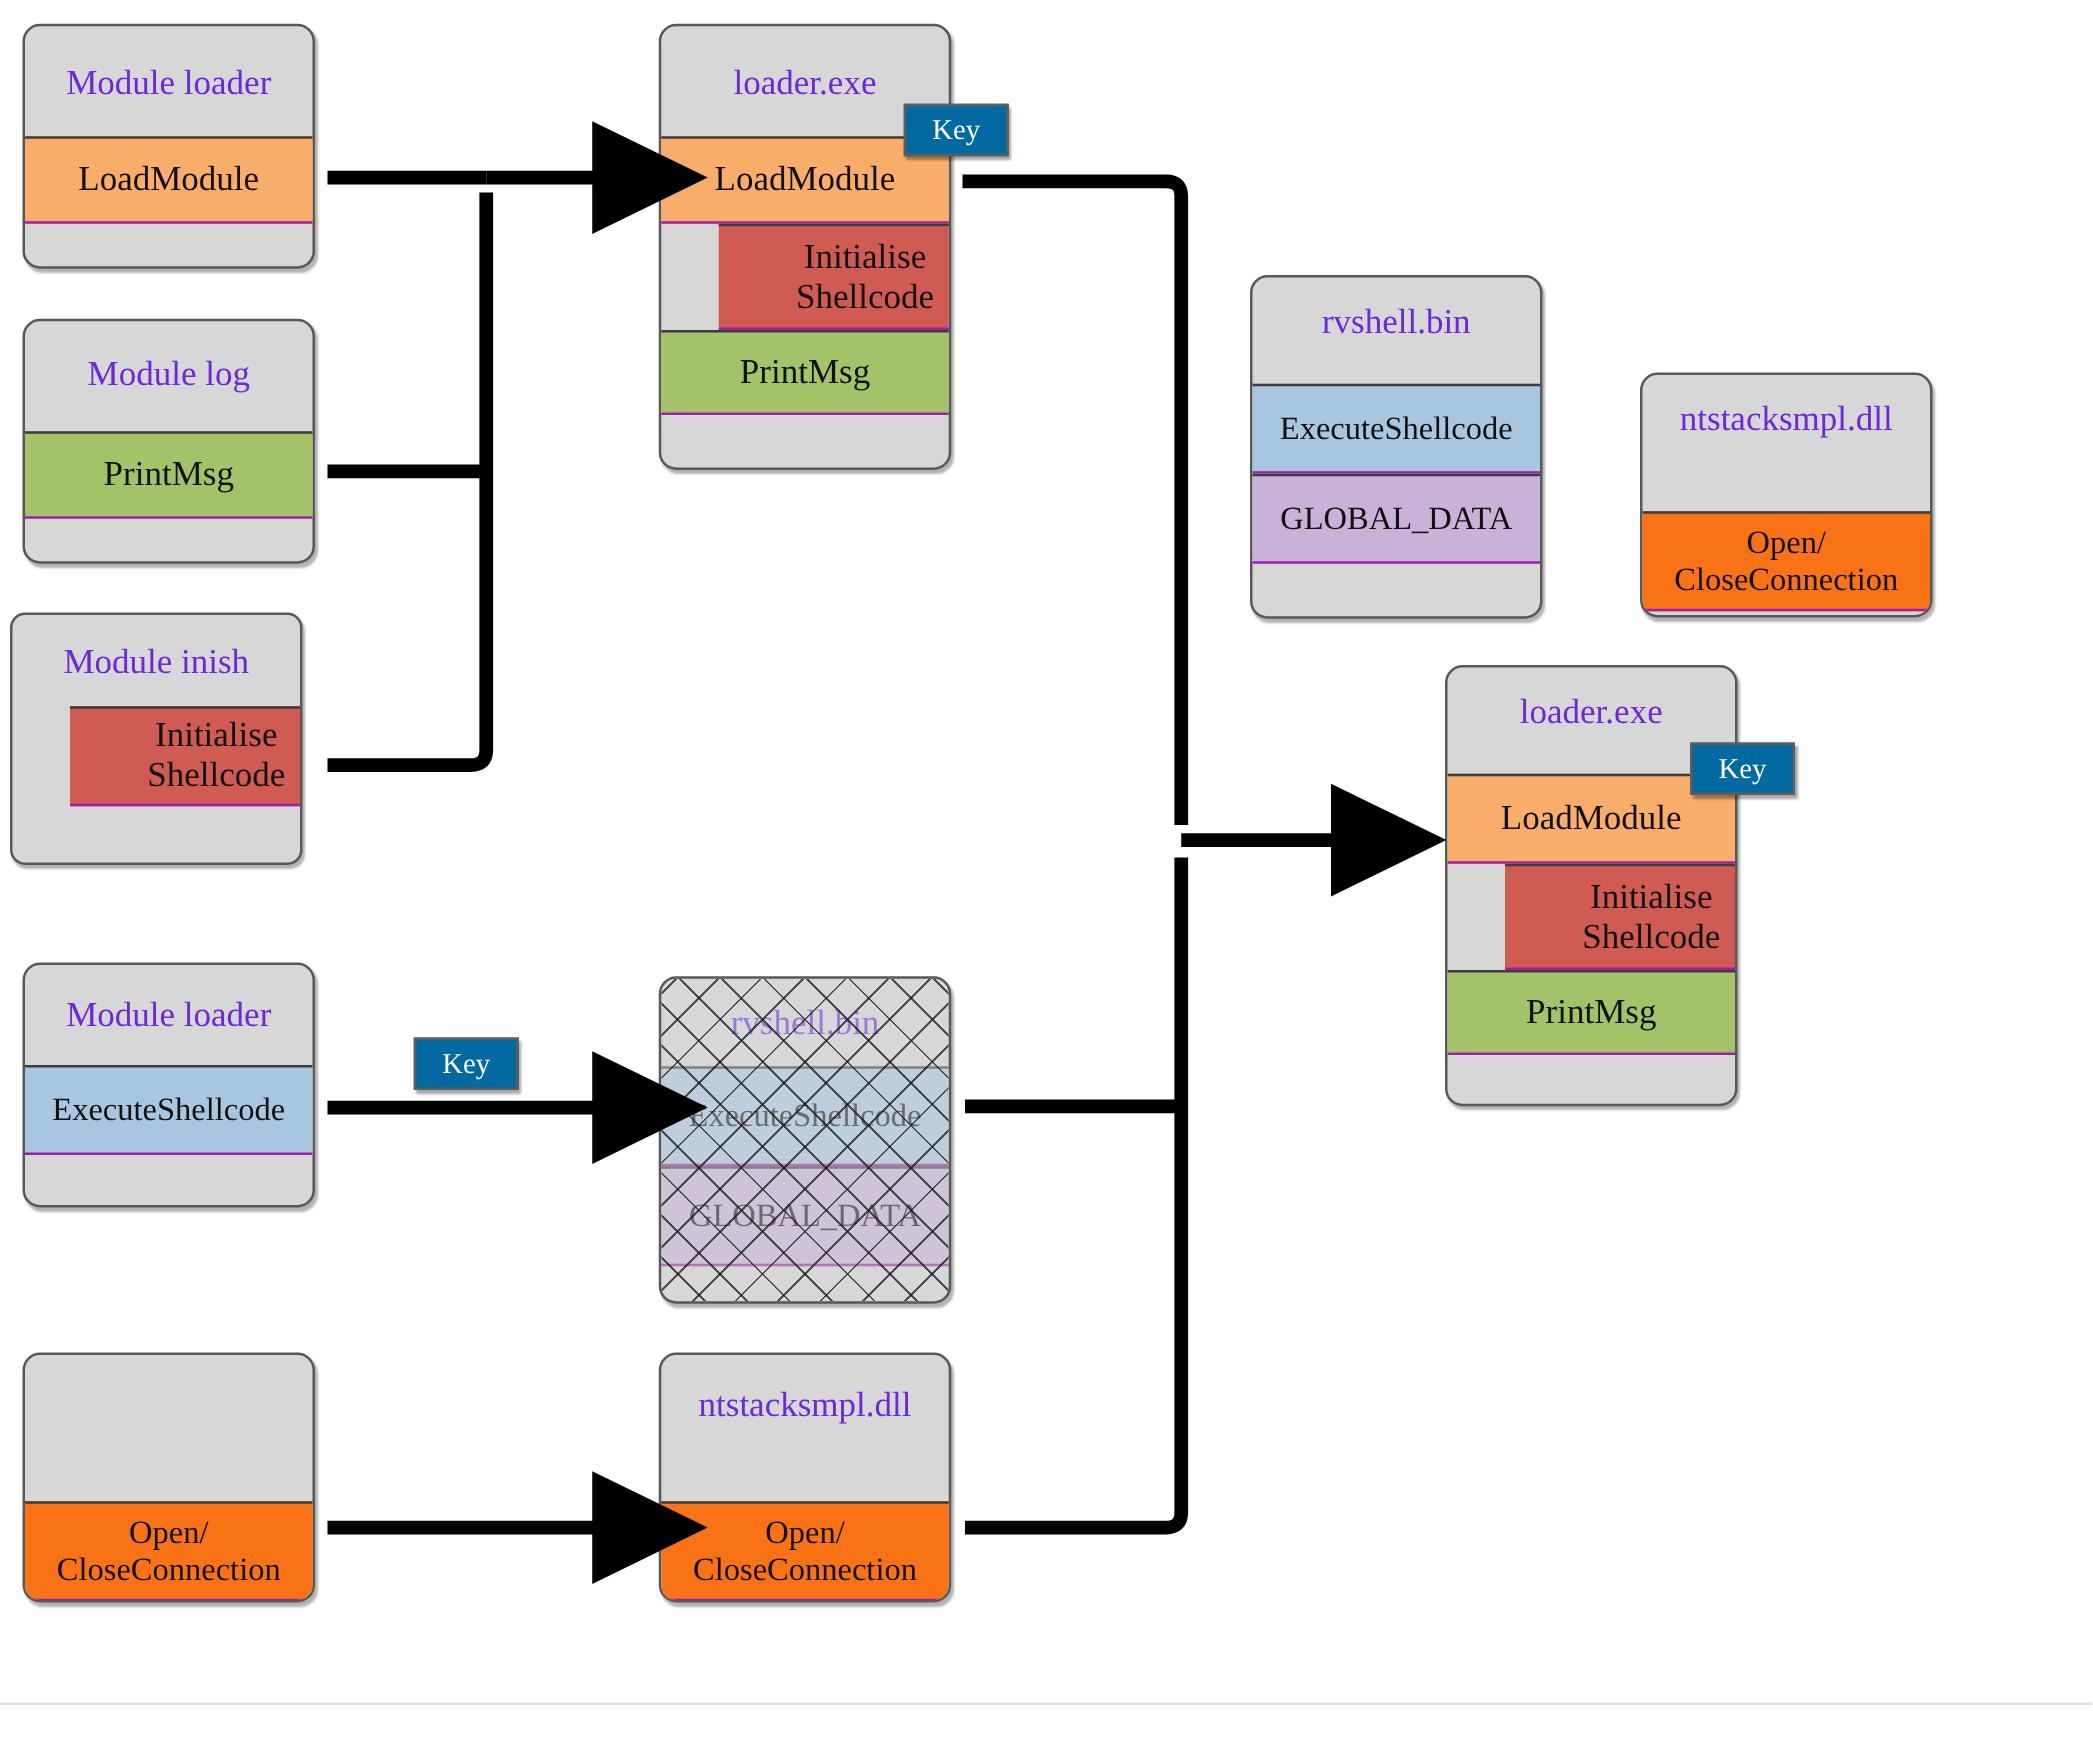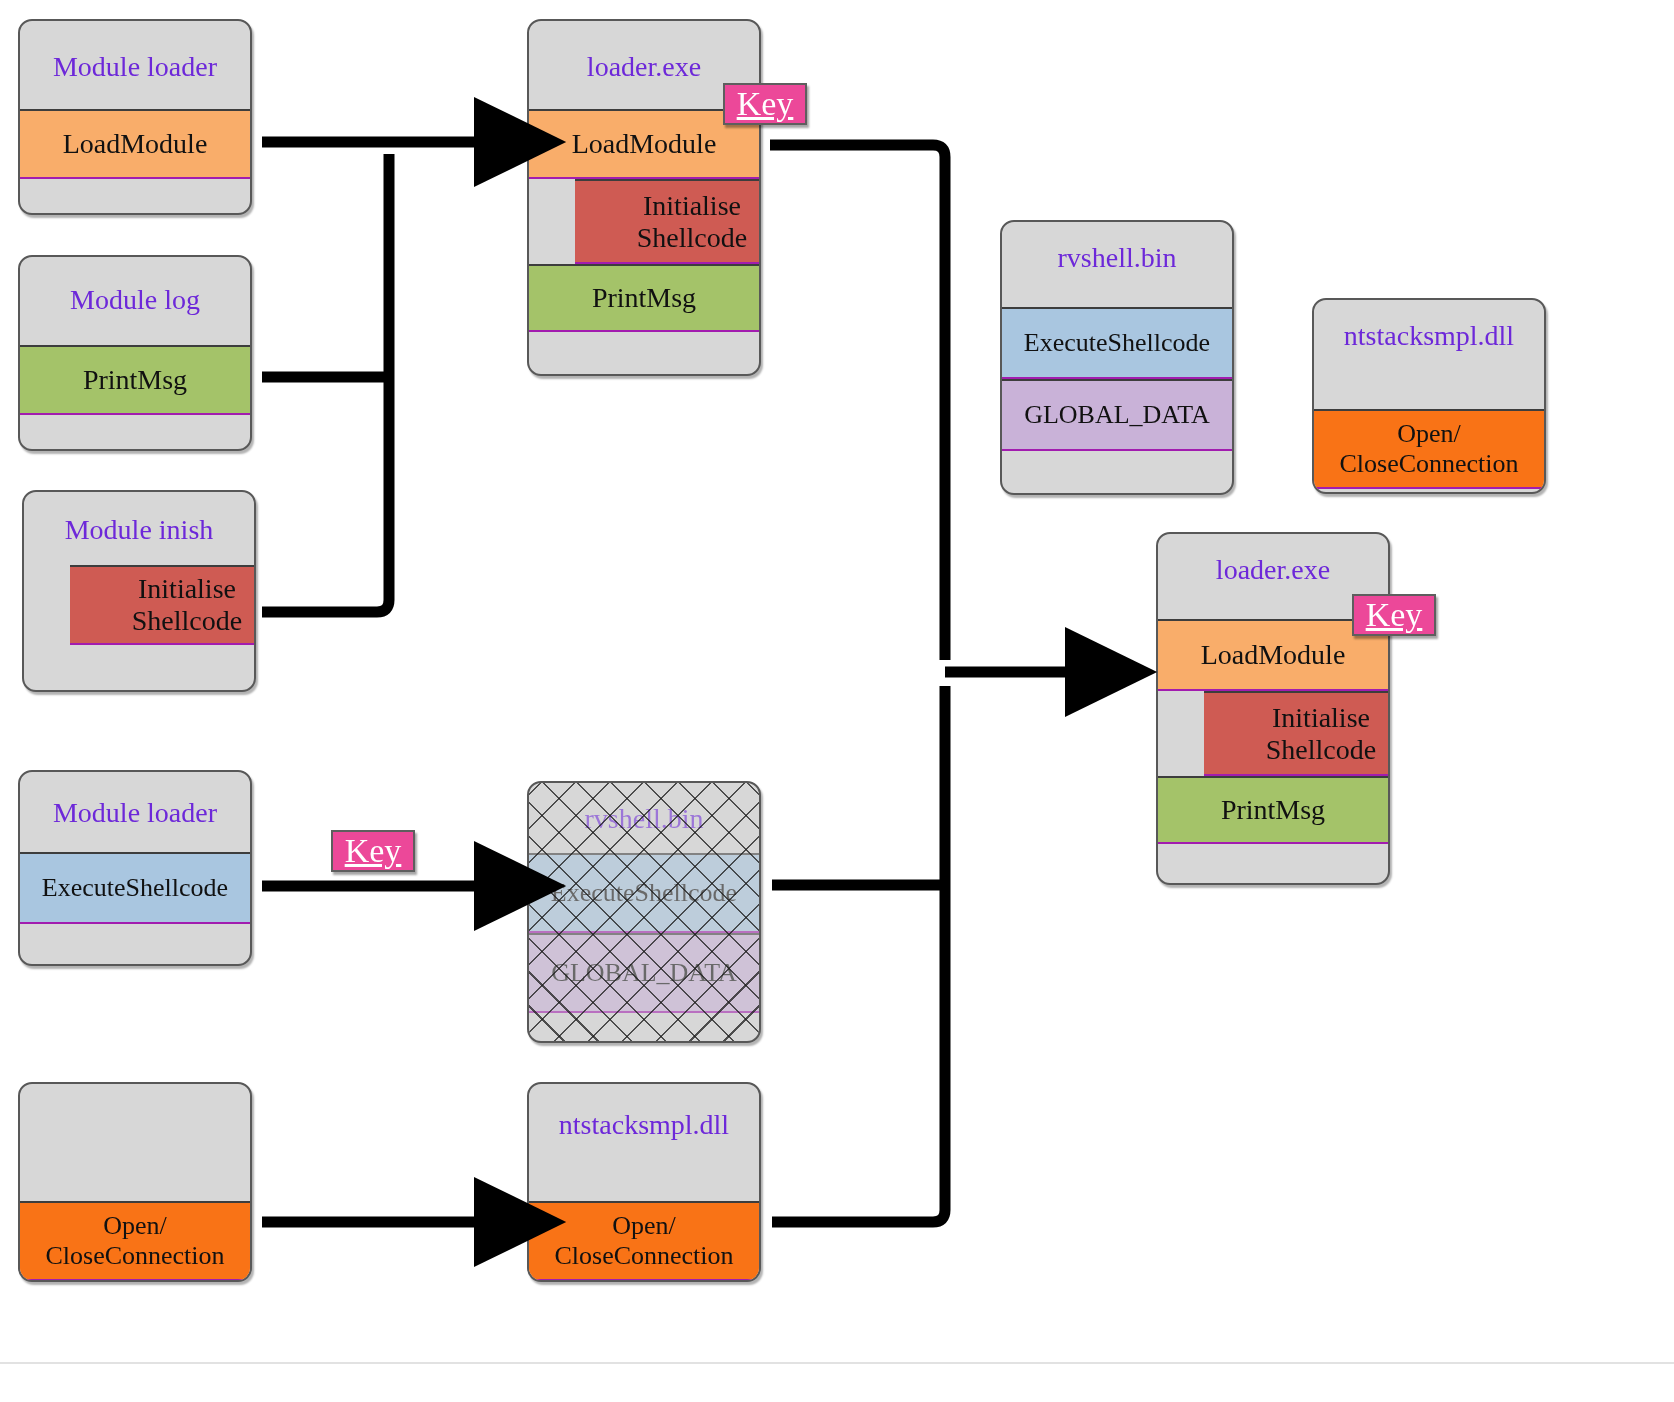--- a/index.html
+++ b/index.html
@@ -80,30 +80,29 @@
       repeating-linear-gradient(-45deg, rgba(30,30,30,0.75) 0 1.5px, rgba(0,0,0,0) 1.5px 24px);
   }
   .box.encrypted .seg,
   .box.encrypted .box-title {
     opacity: 0.55;
   }
 
   
   .key-badge {
     position: absolute;
-    background: #ec4899;
+    background: #0369a1;
     border: 2px solid #5e5e5e;
     color: #ffffff;
-    font-size: 34px;
+    font-size: 23px;
     display: flex;
     align-items: center;
     justify-content: center;
     box-shadow: 2px 3px 2px rgba(0,0,0,0.35);
     z-index: 40;
-    text-decoration: underline;
   }
 
   
   svg.wires {
     position: absolute;
     left: 0; top: 0;
     width: 1674px;
     height: 1402px;
     overflow: visible;
     z-index: 10;
@@ -156,21 +155,21 @@
   <div class="box" style="left:18px; top:19px; width:234px; height:196px;">
     <div class="box-title" style="top:30px;">Module loader</div>
     <div class="seg orange" style="top:88px; height:70px;">LoadModule</div>
   </div>
 
   <div class="box" style="left:18px; top:255px; width:234px; height:196px;">
     <div class="box-title" style="top:27px;">Module log</div>
     <div class="seg green" style="top:88px; height:70px;">PrintMsg</div>
   </div>
 
-  <div class="box" style="left:22px; top:490px; width:234px; height:202px;">
+  <div class="box" style="left:8px; top:490px; width:234px; height:202px;border-radius:12px;">
     <div class="box-title" style="top:22px;">Module inish</div>
     <div class="seg red" style="top:73px; height:80px;">Initialise
 Shellcode</div>
   </div>
 
   <div class="box" style="left:18px; top:770px; width:234px; height:196px;">
     <div class="box-title" style="top:25px;">Module loader</div>
     <div class="seg blue" style="top:80px; height:72px; font-size:26px;">ExecuteShellcode</div>
   </div>
 

